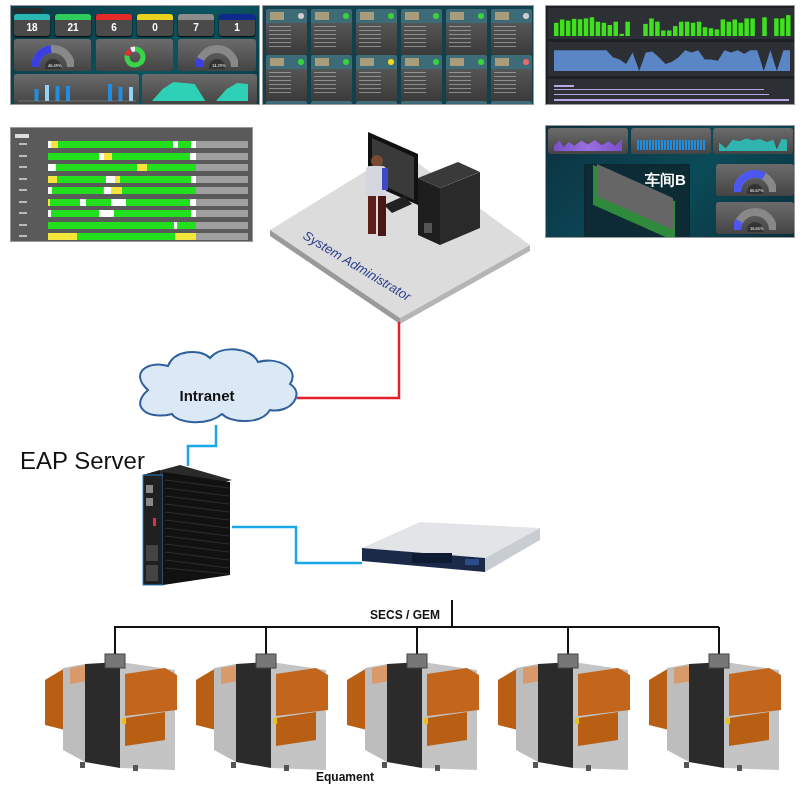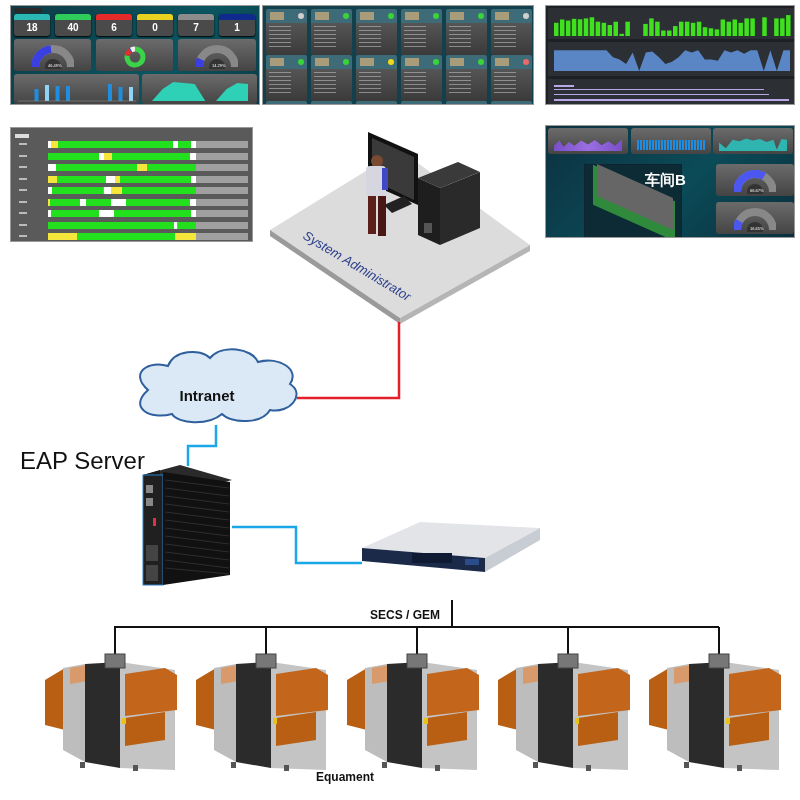--- a/index.html
+++ b/index.html
@@ -28,21 +28,21 @@
 
 <div class="thumb db1">
   <div class="abs" style="left:3px;top:2px;width:28px;height:5px;border-radius:3px;background:#2a2a2a;"></div>
   <div id="kpis">
       <div class="kpi" style="left: 3px;">
         <div class="hd" style="background:#2bb7b3"></div>
         <div class="v">18</div>
       </div>
       <div class="kpi" style="left: 44px;">
         <div class="hd" style="background:#2ecc5a"></div>
-        <div class="v">40</div>
+        <div class="v">21</div>
       </div>
       <div class="kpi" style="left: 85px;">
         <div class="hd" style="background:#e52a2a"></div>
         <div class="v">6</div>
       </div>
       <div class="kpi" style="left: 126px;">
         <div class="hd" style="background:#e8d11f"></div>
         <div class="v">0</div>
       </div>
       <div class="kpi" style="left: 167px;">
@@ -310,21 +310,21 @@
 <div class="thumb db5">
   <div class="panel" style="left:2px;top:2px;width:80px;height:26px;">
     <div class="abs" style="left:6px;top:10px;width:68px;height:13px;background:linear-gradient(90deg,#7a4fc9,#9b6fe0,#7a4fc9);clip-path:polygon(0 60%,8% 20%,14% 70%,22% 30%,30% 60%,40% 20%,50% 50%,60% 15%,70% 55%,80% 25%,90% 60%,100% 10%,100% 100%,0 100%);"></div>
   </div>
   <div class="panel" style="left:85px;top:2px;width:80px;height:26px;">
     <div class="abs" style="left:6px;top:12px;width:68px;height:10px;background:repeating-linear-gradient(90deg,#1f8de0 0 2px,transparent 2px 3px);"></div>
   </div>
   <div class="panel" style="left:167px;top:2px;width:80px;height:26px;">
     <div class="abs" style="left:6px;top:9px;width:68px;height:14px;background:#2fb4b0;clip-path:polygon(0 40%,10% 80%,20% 20%,30% 30%,40% 10%,50% 25%,60% 15%,70% 35%,80% 20%,85% 90%,92% 15%,100% 20%,100% 100%,0 100%);"></div>
   </div>
-  <div class="abs" style="left:38px;top:38px;width:96px;height:74px;background:#0c2b34;border:1px solid #123;">
+  <div class="abs" style="left:38px;top:38px;width:96px;height:74px;background:#0c2b34;border:1px solid #123;padding-left:8px;">
     <div class="abs" style="left:8px;top:18px;width:82px;height:40px;background:#2f8a3c;transform:skewY(24deg);"></div>
     <div class="abs" style="left:12px;top:16px;width:76px;height:32px;background:#666;transform:skewY(24deg);"></div>
     <span class="lbl" style="left:60px;top:6px;color:#fff;font-size:15px;font-weight:bold;">车间B</span>
   </div>
   <div class="panel" style="left:170px;top:38px;width:78px;height:32px;">
     <svg class="abs" style="left:18px;top:6px;" width="42" height="24" viewBox="0 0 42 24">
       <path d="M3 22 A18 18 0 0 1 39 22" stroke="#888" stroke-width="8" fill="none"></path>
       <path id="g3arc" d="M3 22 A18 18 0 0 1 30.00 6.41" stroke="#4c57f0" stroke-width="8" fill="none"></path>
       <circle cx="21" cy="22" r="8" fill="#333"></circle>
     </svg>

